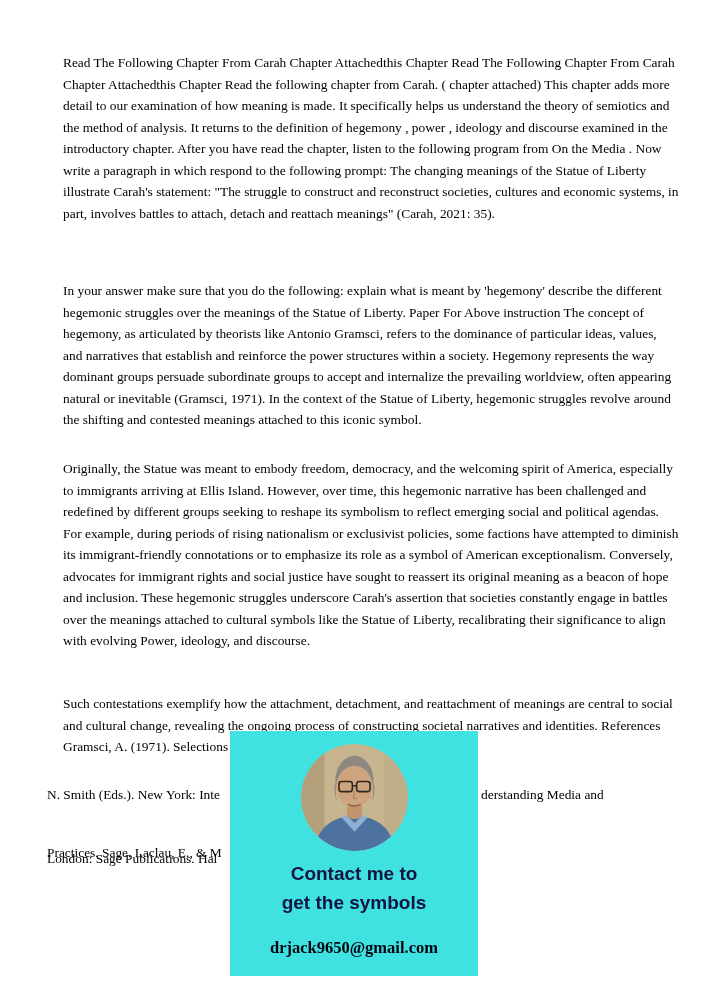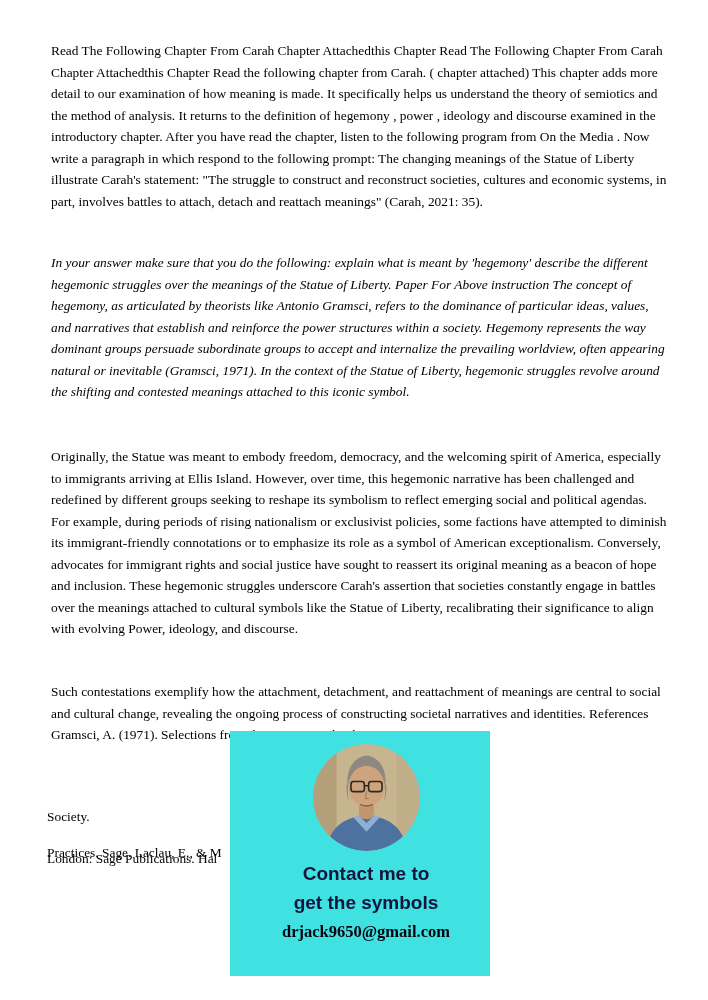--- a/index.html
+++ b/index.html
@@ -16,24 +16,24 @@
     font-family: "Liberation Serif", serif;
     color: #000000;
   }
   .para {
     position: absolute;
     left: 47px;
     width: 616px;
     font-size: 13.4px;
     line-height: 21.5px;
     text-align: left;
-    margin: 4px;
+    margin: 16px;
   }
   .p1 { top: 36px; }
-  .p2 { top: 248px; font-style: italic; }
+  .p2 { top: 264px; }
   .p3 { top: 442px; font-family: Liberation Serif, serif; }
   .p4 { top: 677px; }
   .frag-line {
     position: absolute;
     left: 0;
     width: 708px;
     height: 21.5px;
     font-size: 13.4px;
     line-height: 21.5px;
   }
@@ -47,21 +47,20 @@
   .overlay {
     position: absolute;
     left: 230px;
     top: 731px;
     width: 248px;
     height: 245px;
     background: #3fe1e1;
     display: flex;
     flex-direction: column;
     align-items: center;
-    padding-left: 12px;
   }
   .photo {
     width: 107px;
     height: 107px;
     border-radius: 50%;
     overflow: hidden;
     margin-top: 13px;
     flex: none;
   }
   .photo svg { display: block; width: 100%; height: 100%; }
@@ -72,36 +71,37 @@
     line-height: 29px;
     color: #14143e;
     white-space: nowrap;
   }
   .contact-line.first { margin-top: 8px; }
   .email {
     font-family: "Liberation Serif", serif;
     font-weight: bold;
     font-size: 16.5px;
     color: #050510;
-    margin-top: 5px;
+    margin-top: 21px;
     white-space: nowrap;
   }
 </style>
 </head>
 <body>
 
 <div class="page">
 
   <p class="para p1">Read The Following Chapter From Carah Chapter Attachedthis Chapter Read The Following Chapter From Carah Chapter Attachedthis Chapter Read the following chapter from Carah. ( chapter attached) This chapter adds more detail to our examination of how meaning is made. It specifically helps us understand the theory of semiotics and the method of analysis. It returns to the definition of hegemony , power , ideology and discourse examined in the introductory chapter. After you have read the chapter, listen to the following program from On the Media . Now write a paragraph in which respond to the following prompt: The changing meanings of the Statue of Liberty illustrate Carah's statement: "The struggle to construct and reconstruct societies, cultures and economic systems, in part, involves battles to attach, detach and reattach meanings" (Carah, 2021: 35).</p>
   <p class="para p2">In your answer make sure that you do the following: explain what is meant by 'hegemony' describe the different hegemonic struggles over the meanings of the Statue of Liberty. Paper For Above instruction The concept of hegemony, as articulated by theorists like Antonio Gramsci, refers to the dominance of particular ideas, values, and narratives that establish and reinforce the power structures within a society. Hegemony represents the way dominant groups persuade subordinate groups to accept and internalize the prevailing worldview, often appearing natural or inevitable (Gramsci, 1971). In the context of the Statue of Liberty, hegemonic struggles revolve around the shifting and contested meanings attached to this iconic symbol.</p>
   <p class="para p3">Originally, the Statue was meant to embody freedom, democracy, and the welcoming spirit of America, especially to immigrants arriving at Ellis Island. However, over time, this hegemonic narrative has been challenged and redefined by different groups seeking to reshape its symbolism to reflect emerging social and political agendas. For example, during periods of rising nationalism or exclusivist policies, some factions have attempted to diminish its immigrant-friendly connotations or to emphasize its role as a symbol of American exceptionalism. Conversely, advocates for immigrant rights and social justice have sought to reassert its original meaning as a beacon of hope and inclusion. These hegemonic struggles underscore Carah's assertion that societies constantly engage in battles over the meanings attached to cultural symbols like the Statue of Liberty, recalibrating their significance to align with evolving Power, ideology, and discourse.</p>
   <p class="para p4">Such contestations exemplify how the attachment, detachment, and reattachment of meanings are central to social and cultural change, revealing the ongoing process of constructing societal narratives and identities. References Gramsci, A. (1971). Selections from the Prison Notebooks. Q. Hoare &amp; G.</p>
 
-  <div class="frag-line f2">
-    <span class="frag-left">Society.</span>
+  <div class="frag-line f1">
+    <span class="frag-left">N. Smith (Eds.). New York: Inte</span>
+    <span class="frag-right">derstanding Media and</span>
   </div>
   <div class="frag-line f3">
     <span class="frag-left">London: Sage Publications. Hal</span>
   </div>
   <div class="frag-line f4">
     <span class="frag-left">Practices. Sage. Laclau, E., &amp; M</span>
   </div>
 
   <div class="overlay">
     <div class="photo">

